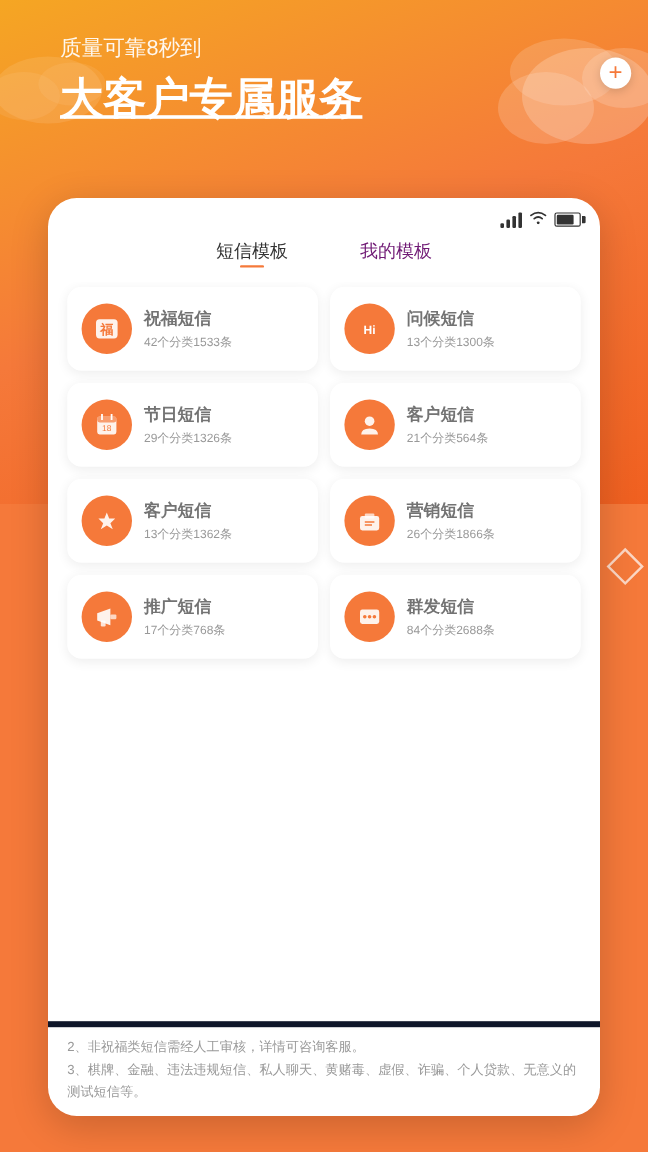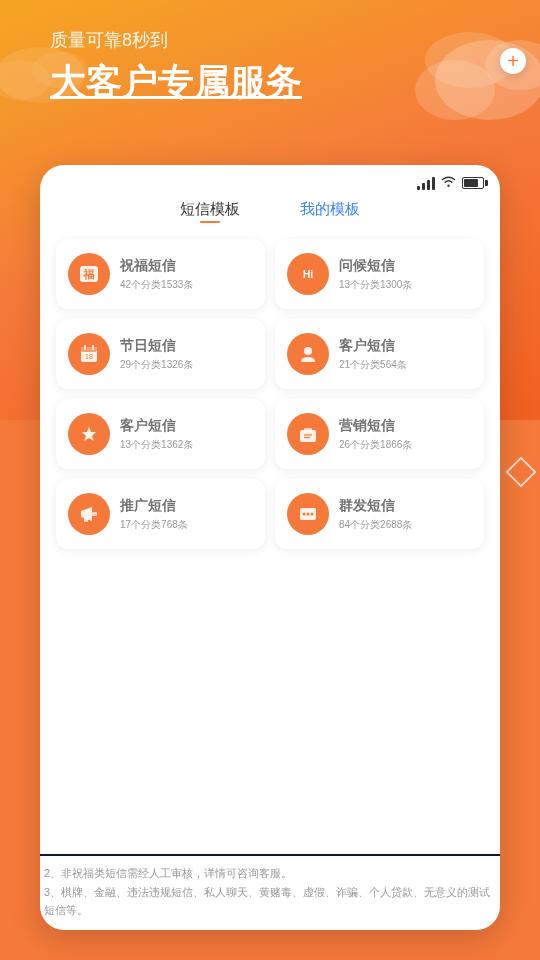--- a/index.html
+++ b/index.html
@@ -146,21 +146,21 @@
     .tab-bar {
       display: flex;
       justify-content: center;
       align-items: center;
       padding: 6px 0 12px;
       gap: 60px;
     }
 
     .tab-item {
       font-size: 15px;
-      color: #3b82f6;
+      color: #701a75;
       cursor: pointer;
       padding-bottom: 4px;
       position: relative;
     }
 
     .tab-item.active {
       color: #333;
       font-weight: 500;
     }
 
@@ -262,25 +262,25 @@
     .grid-subtitle {
       font-size: 10px;
       color: #999;
       white-space: nowrap;
       overflow: hidden;
       text-overflow: ellipsis;
     }
 
     
     .notice-area {
-      padding: 8px 4px 10px;
+      padding: 8px 16px 10px;
       font-size: 11px;
       color: #999;
       line-height: 1.7;
-      border-top: 2px solid #0f172a;
+      border-top: 5px solid #0f172a;
     }
   </style>
 </head>
 <body>
 
 <div class="bg-gradient"></div>
 
 <svg class="cloud-decor" viewBox="0 0 180 120" xmlns="http://www.w3.org/2000/svg">
   <ellipse cx="120" cy="70" rx="55" ry="40" fill="rgba(255,255,255,0.25)"></ellipse>
   <ellipse cx="85" cy="80" rx="40" ry="30" fill="rgba(255,255,255,0.2)"></ellipse>

